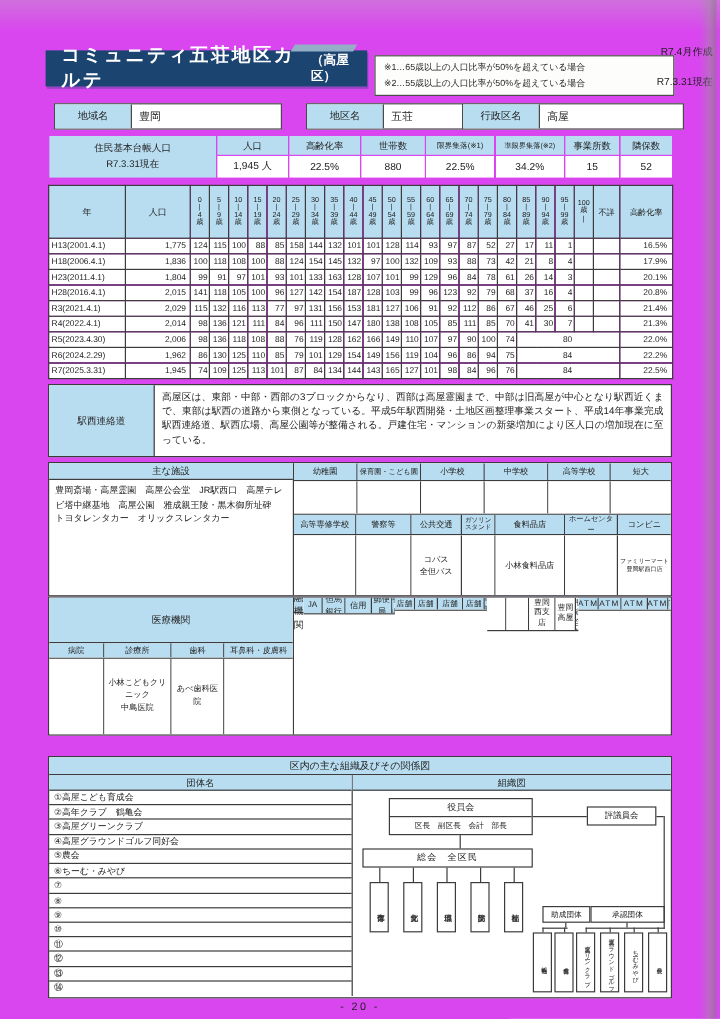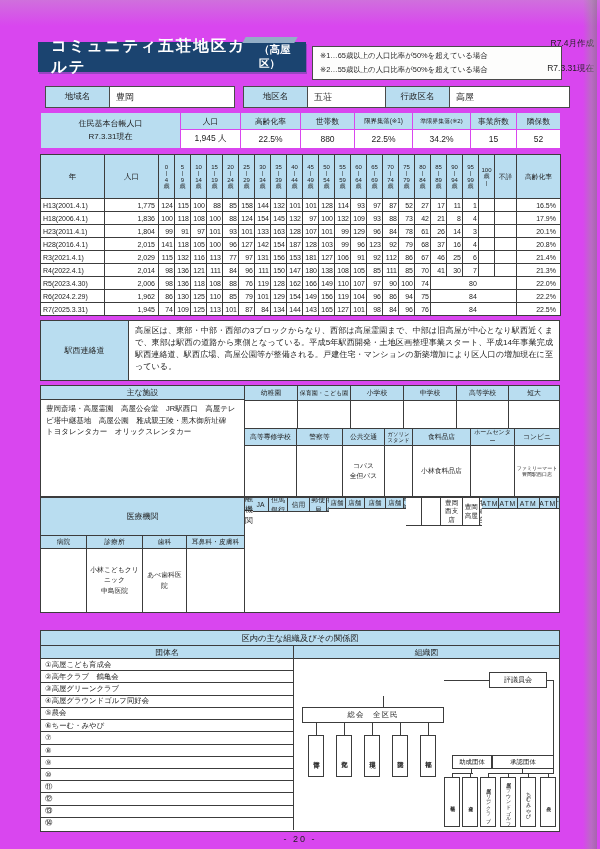--- a/index.html
+++ b/index.html
@@ -19,21 +19,21 @@
   .banner-suffix{font-size:10.5px;font-weight:bold;margin-left:2px;}
   .notes-box{position:absolute;left:312px;top:46px;width:250px;height:34px;border:1px solid #4a4a4a;
     background:#fdfdfc;font-size:7.4px;line-height:1.9;padding:2px 7px;color:#1f1f1f;}
   .created,.asof{position:absolute;right:6px;font-size:8.5px;color:#1f1f1f;}
   .created{top:38px;} .asof{top:63px;}
 
   
   .field{position:absolute;top:86px;height:22px;display:flex;border:1px solid #4a4a4a;background:#fff;}
   .f-label{width:64px;background:#b9ddf0;border-right:1px solid #4a4a4a;display:flex;align-items:center;justify-content:center;font-size:8.5px;}
   .f-value{flex:1;display:flex;align-items:center;padding-left:6px;font-size:9px;}
-  .field1{left:45px;width:190px;} .field2{left:243px;width:150px;} .field3{left:385px;width:185px;}
+  .field1{left:45px;width:190px;} .field2{left:255px;width:150px;} .field3{left:385px;width:185px;}
 
   
   table{border-collapse:collapse;table-layout:fixed;}
   .basic{position:absolute;left:40px;top:112px;width:520px;border:1.5px solid #3c3c3c;}
   .basic th,.basic td{border:1px solid #d946ef;overflow:hidden;}
   .basic th{background:#b9ddf0;font-weight:normal;font-size:7.8px;height:17px;}
   .basic th.sm1{font-size:6.4px;} .basic th.sm2{font-size:6px;}
   .basic td.bval{height:19px;text-align:center;font-size:8.5px;background:#fff;}
   .basic td.blabel{background:#b9ddf0;text-align:center;font-size:8px;line-height:1.6;}
 
@@ -656,20 +656,24 @@
             <div class="grow">⑩</div>
             <div class="grow">⑪</div>
             <div class="grow">⑫</div>
             <div class="grow">⑬</div>
             <div class="grow">⑭</div>
           </div>
       </div>
       <div class="orgs-right">
         <div class="orgs-right-hd">組織図</div>
         <div class="chart">
+          <div class="box board">
+            <div class="board-top">役員会</div>
+            <div class="board-bottom">区長　副区長　会計　部長</div>
+          </div>
           <div class="box council">評議員会</div>
           <div class="box assembly">総会　全区民</div>
           <div class="box support">助成団体</div>
           <div class="box approved">承認団体</div>
           <div class="ln" style="left:150px;top:21px;width:45px;height:1px"></div>
           <div class="ln" style="left:89px;top:37px;width:1px;height:11px"></div>
           <div class="ln" style="left:177px;top:110px;width:1px;height:4px"></div>
           <div class="ln" style="left:158px;top:114px;width:21px;height:1px"></div>
           <div class="ln" style="left:228px;top:110px;width:1px;height:4px"></div>
           <div class="ln" style="left:194px;top:114px;width:61px;height:1px"></div>

